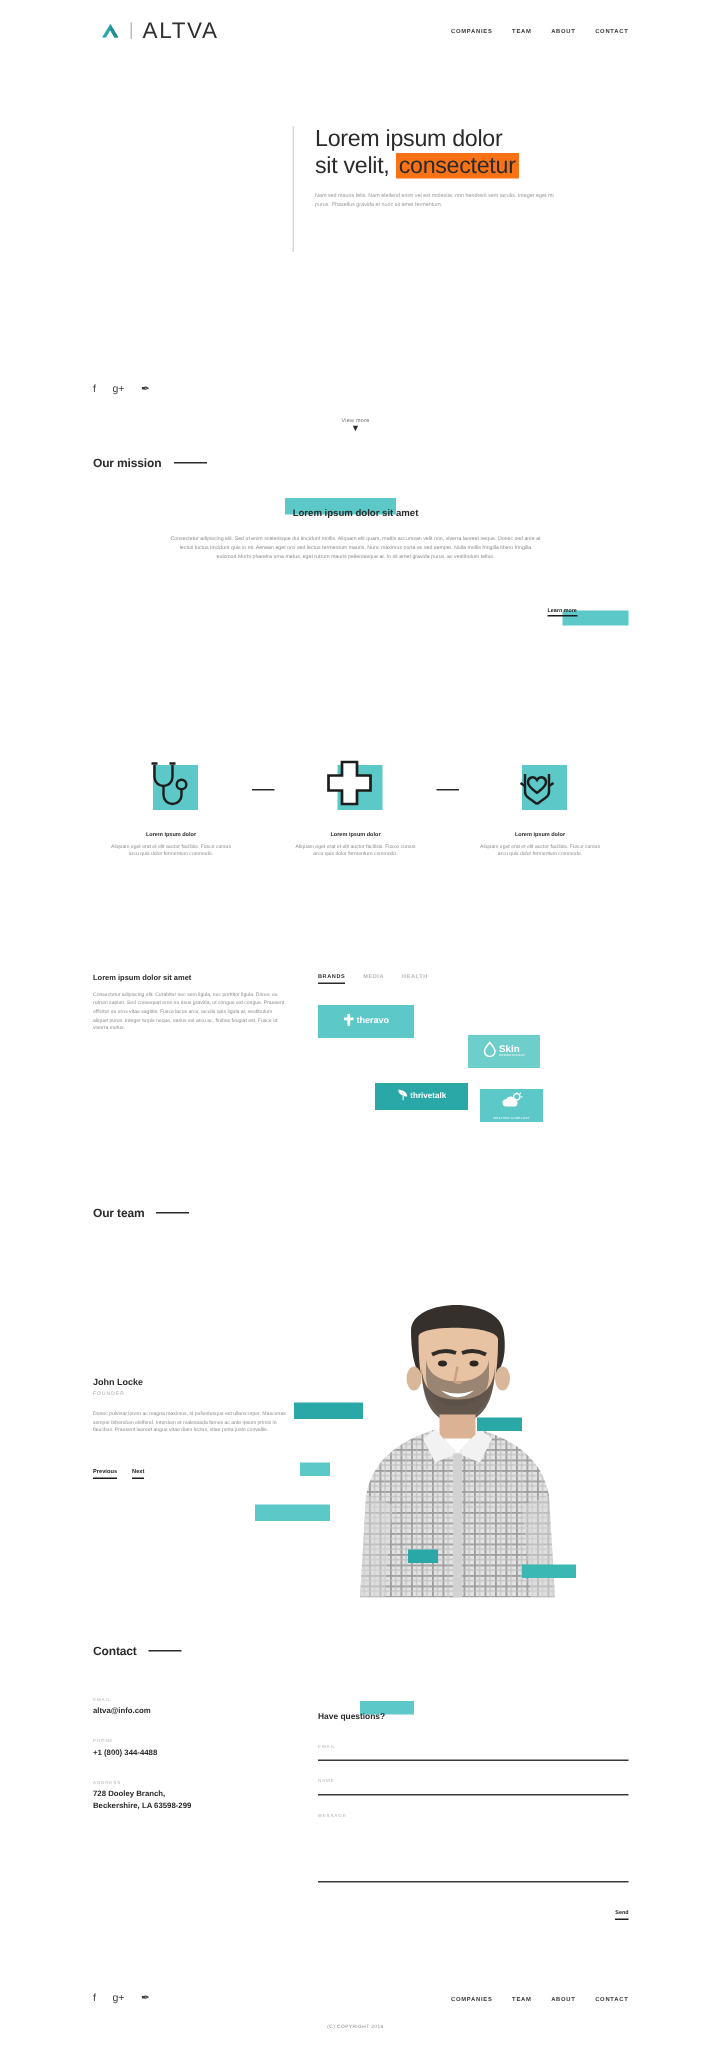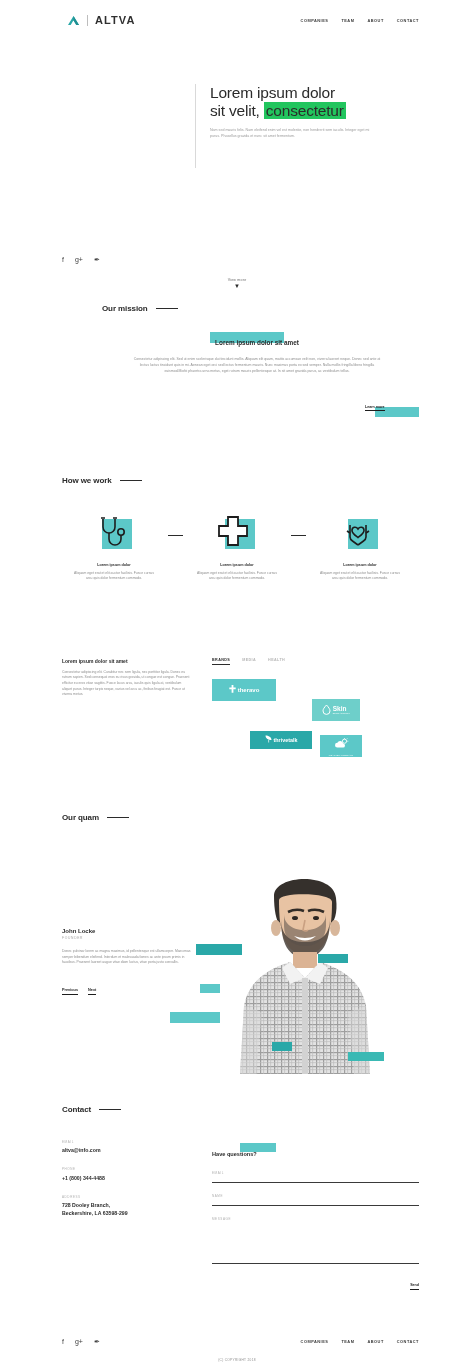--- a/index.html
+++ b/index.html
@@ -14,48 +14,48 @@
   .page { width: 474px; position: relative; }
 
   
   .header {
     height: 40px; display: flex; align-items: center;
     padding: 0 55px 0 67px; justify-content: space-between;
   }
   .brand { display: flex; align-items: center; gap: 4px; }
   .brand svg { display: block; }
   .brand-divider { width: 1px; height: 11px; background: #bdbdbd; margin: 0 3px; }
-  .brand-name { font-size: 11px; letter-spacing: 1.1px; font-weight: 700; color: #2f2f2f; }
+  .brand-name { font-size: 15px; letter-spacing: 1.1px; font-weight: 400; color: #2f2f2f; }
   .nav { display: flex; gap: 13px; }
   .nav-item {
     font-size: 3.9px; letter-spacing: 0.5px; font-weight: 700;
     color: #3a3a3a; text-transform: uppercase; cursor: pointer;
   }
 
   
   .hero { padding: 44px 0 0 0; position: relative; height: 190px; }
   .hero-inner { margin-left: 195px; border-left: 1px solid #d9d9d9; padding-left: 14px; height: 84px; }
   .hero-h1 { font-size: 15.5px; line-height: 18px; font-weight: 400; color: #2b2b2b; letter-spacing: -0.2px; }
-  .hl { background: #22c55e; padding: 0 2px; }
+  .hl { background: #f97316; padding: 0 2px; }
   .hero-p { margin-top: 7px; font-size: 3.6px; line-height: 6.2px; color: #9a9a9a; max-width: 168px; }
 
   .social { position: absolute; left: 62px; top: 216px; display: flex; gap: 11px; }
   .social span { font-size: 7px; color: #3c3c3c; cursor: pointer; line-height: 1; }
 
   .viewmore { position: absolute; left: 0; right: 0; top: 238px; text-align: center; }
   .viewmore-label { font-size: 3.6px; color: #6e6e6e; letter-spacing: 0.2px; }
   .viewmore-chev { font-size: 6px; color: #2b2b2b; line-height: 6px; margin-top: 1px; }
 
   
   .sec-head { display: flex; align-items: center; gap: 8px; padding-left: 62px; }
   .sec-head h2 { font-size: 8px; font-weight: 700; color: #2b2b2b; letter-spacing: -0.1px; }
   .sec-rule { width: 22px; height: 1.4px; background: #2b2b2b; }
 
   
-  .mission { padding-top: 74px; padding-left: 40px; }
+  .mission { padding-top: 74px; }
   .mission-body { margin-top: 18px; text-align: center; }
   .mission-title-wrap { display: inline-block; position: relative; }
   .mission-hl { position: absolute; left: 0; top: 1px; width: 74px; height: 11px; background: #5cc8c8; }
   .mission-title { position: relative; font-size: 6.4px; font-weight: 700; color: #2b2b2b; padding: 1px 5px; }
   .mission-p { margin: 7px auto 0; width: 248px; font-size: 3.5px; line-height: 6px; color: #8d8d8d; text-align: center; }
   .learn-wrap { position: relative; width: 54px; height: 14px; margin: 30px 55px 0 auto; }
   .learn-block { position: absolute; right: 0; top: 3px; width: 44px; height: 10px; background: #5cc8c8; }
   .learn-label { position: absolute; left: 0; top: 1px; font-size: 3.6px; font-weight: 700; color: #1d1d1d; border-bottom: 1px solid #1d1d1d; padding-bottom: 1px; cursor: pointer; }
 
   
@@ -193,24 +193,20 @@
       </div>
       <p class="mission-p">Consectetur adipiscing elit. Sed ut enim scelerisque dui tincidunt mollis. Aliquam elit quam, mattis accumsan velit non, viverra laoreet neque. Donec sed ante at lectus luctus tincidunt quis in mi. Aenean eget orci sed lectus fermentum mauris. Nunc maximus porta ex sed semper. Nulla mollis fringilla libero fringilla euismod.Morbi pharetra urna metus, eget rutrum mauris pellentesque at. In sit amet gravida purus, ac vestibulum tellus.</p>
       <div class="learn-wrap">
         <span class="learn-block"></span>
         <span class="learn-label">Learn more</span>
       </div>
     </div>
   </div>
 
   <div class="work">
-    <div class="sec-head">
-      <h2>How we work</h2>
-      <span class="sec-rule"></span>
-    </div>
     <div class="work-grid">
 
       <div class="work-col">
         <div class="work-iconbox">
           <span class="work-sq"></span>
           <span class="work-ico">
             <svg width="40" height="40" viewBox="0 0 40 40" fill="none" stroke="#1d1d1d" stroke-width="1.6">
               <path d="M11 6 v8 a6 6 0 0 0 12 0 v-8"></path>
               <path d="M9 5 h4 M21 5 h4"></path>
               <path d="M17 20 v6 a6 6 0 0 0 12 0 v-4"></path>
@@ -314,21 +310,21 @@
               <span class="logo-sub">WEATHER FORECAST</span>
             </span>
           </div>
         </div>
       </div>
     </div>
   </div>
 
   <div class="team">
     <div class="sec-head">
-      <h2>Our quam</h2>
+      <h2>Our team</h2>
       <span class="sec-rule"></span>
     </div>
     <div class="team-body">
 
       <span class="deco d1"></span>
       <span class="deco d2"></span>
       <span class="deco d3"></span>
 
       <div class="photo-wrap">
         <svg class="photo" viewBox="0 0 172 218">

